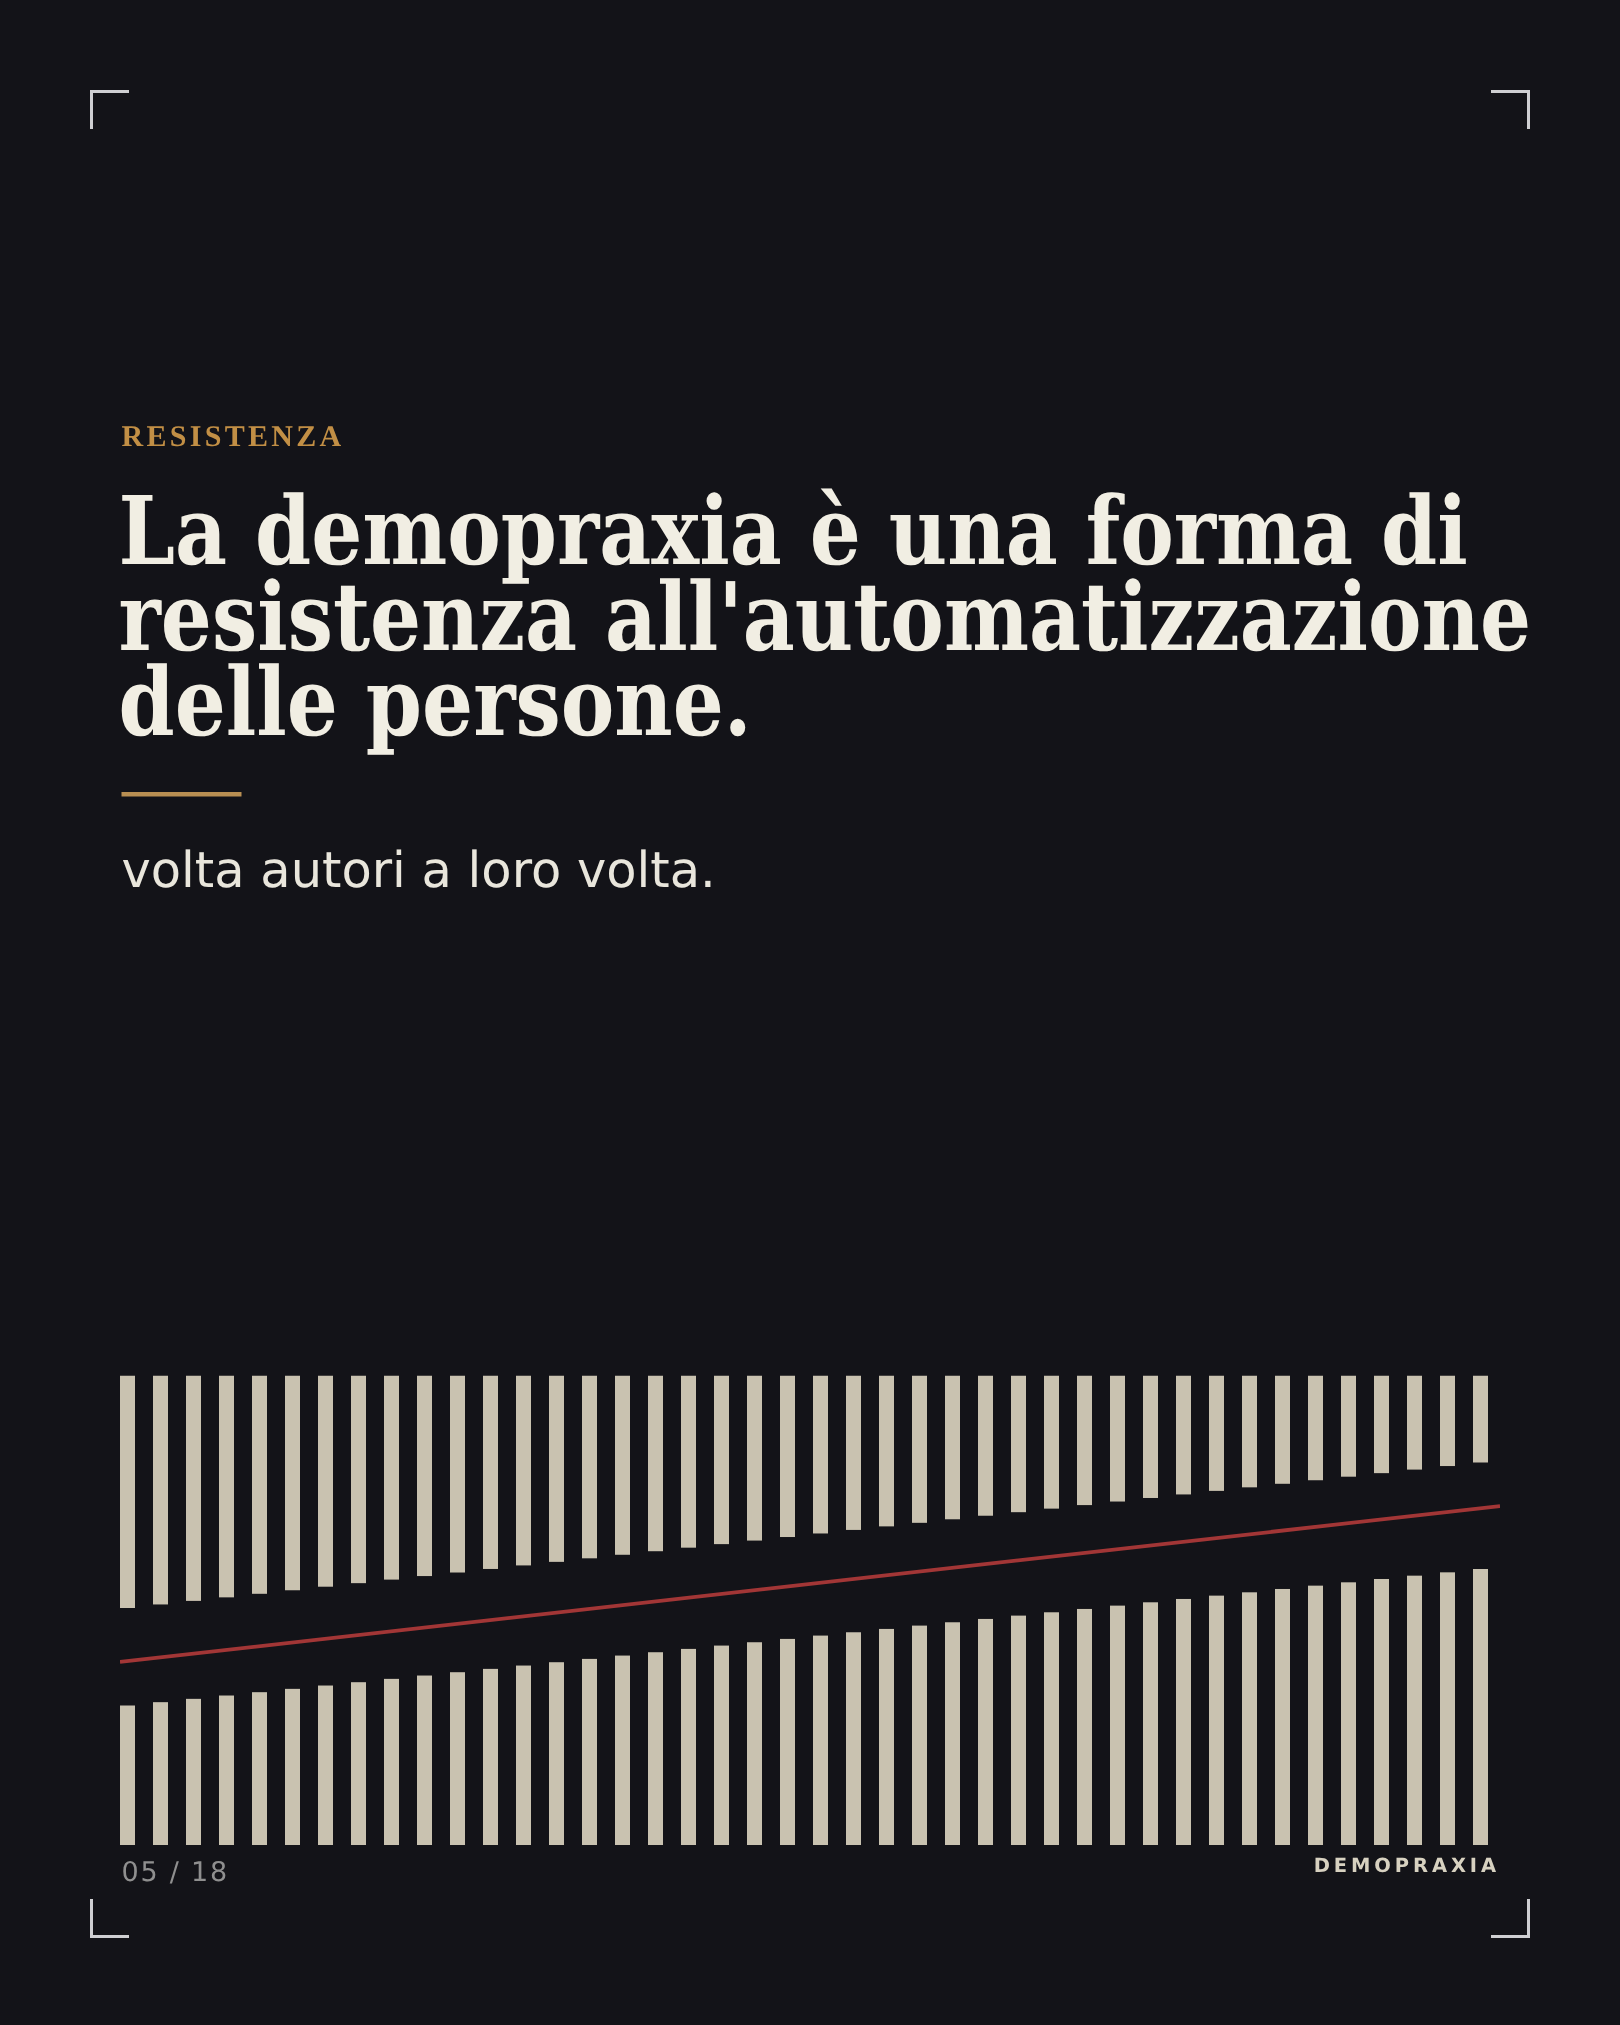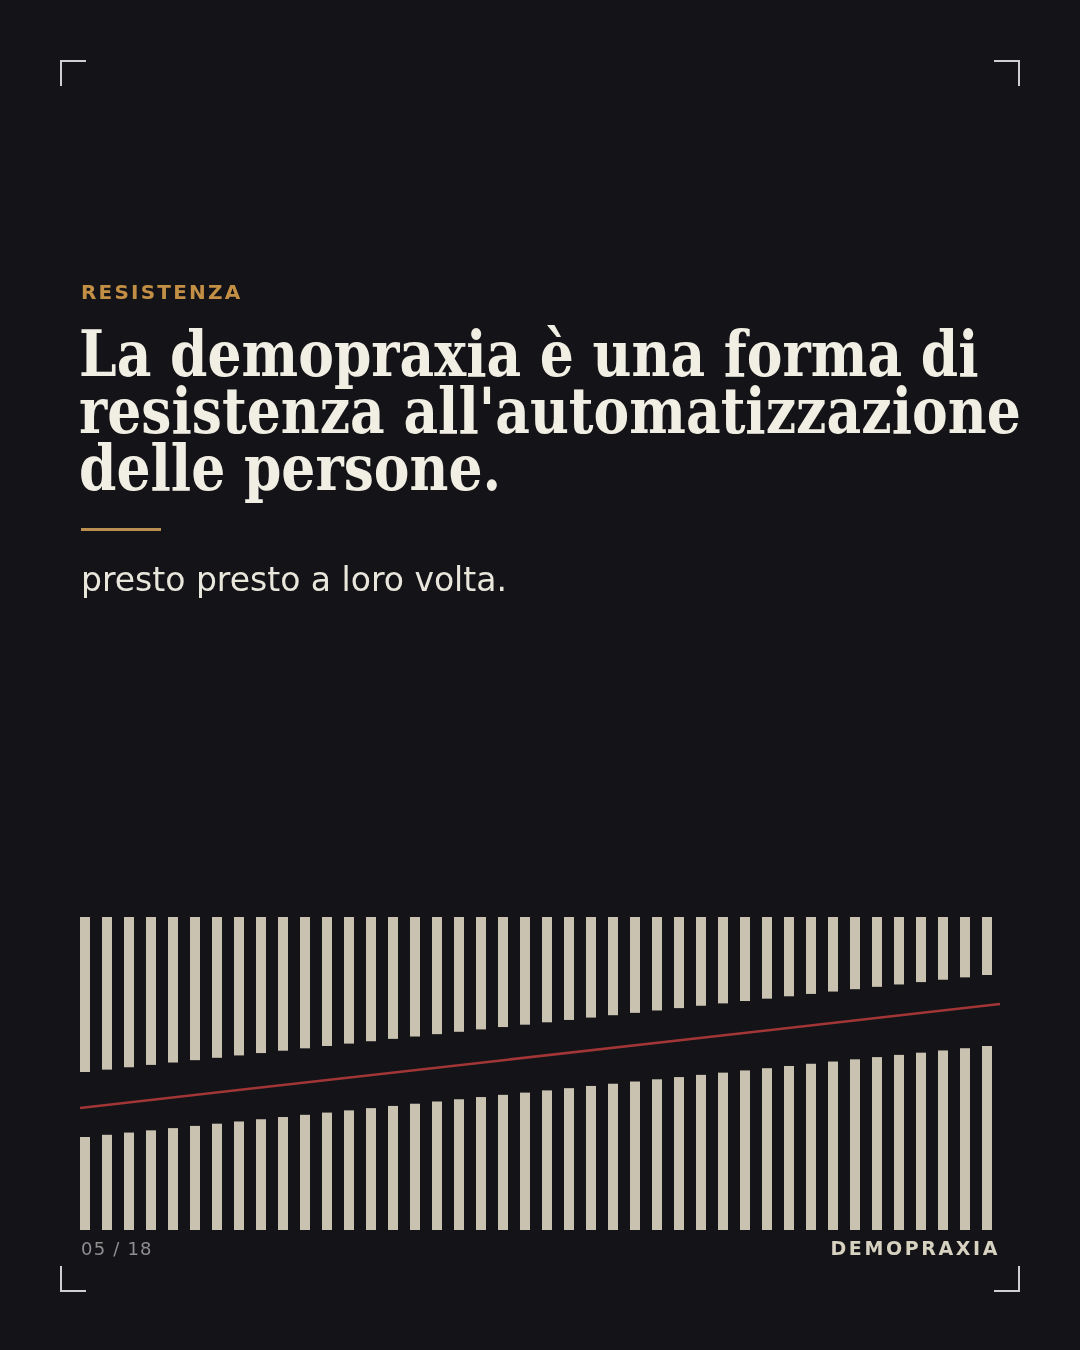--- a/index.html
+++ b/index.html
@@ -18,20 +18,21 @@
   .bracket{position:absolute; width:24px; height:24px;}
   .bracket.tl{left:60px; top:60px;  border-left:2px solid var(--bracket-gray); border-top:2px solid var(--bracket-gray);}
   .bracket.tr{right:60px; top:60px; border-right:2px solid var(--bracket-gray); border-top:2px solid var(--bracket-gray);}
   .bracket.bl{left:60px; bottom:58px;  border-left:2px solid var(--bracket-gray); border-bottom:2px solid var(--bracket-gray);}
   .bracket.br{right:60px; bottom:58px; border-right:2px solid var(--bracket-gray); border-bottom:2px solid var(--bracket-gray);}
 
   .eyebrow{
     position:absolute; left:81px; top:280px;
     font-size:20px; font-weight:bold; letter-spacing:2.2px;
     color:var(--accent-gold);
+    font-family:Liberation Serif, serif;
   }
   .headline{
     position:absolute; left:79px; top:326px; margin:0;
     font-family:"DejaVu Serif", serif; font-weight:bold;
     font-size:63px; line-height:57px; color:var(--headline);
     white-space:nowrap;
   }
   .headline .hl{display:block; transform:scaleX(0.85); transform-origin:0 50%;}
   .divider{
     position:absolute; left:81px; top:528px; width:80px; height:3px;
@@ -45,21 +46,21 @@
   .body-copy .bl-line{display:block;}
   .graphic{
     position:absolute; left:80px; top:917px; width:920px; height:313px;
   }
   .footer-page{
     position:absolute; left:81px; top:1238px;
     font-size:18px; letter-spacing:1.2px; color:var(--footer-gray);
   }
   .footer-brand{
     position:absolute; right:80px; top:1237px;
-    font-size:19px; font-weight:bold; letter-spacing:2.6px;
+    font-size:13px; font-weight:bold; letter-spacing:2.6px;
     color:var(--brand-beige);
   }
 </style>
 </head>
 <body>
 
 <div class="canvas">
 
   <div class="bracket tl"></div>
   <div class="bracket tr"></div>
@@ -70,21 +71,21 @@
 
   <h1 class="headline">
     <span class="hl">La demopraxia è una forma di</span>
     <span class="hl">resistenza all'automatizzazione</span>
     <span class="hl">delle persone.</span>
   </h1>
 
   <div class="divider"></div>
 
   <p class="body-copy">
-    <span class="bl-line">presto presto a loro volta.</span>
+    <span class="bl-line">volta autori a loro volta.</span>
   </p>
 
   <svg class="graphic" xmlns="http://www.w3.org/2000/svg" viewBox="0 0 920 313" preserveAspectRatio="none">
       <rect x="0" y="0" width="10" height="155" fill="#c9c2b0"></rect>
       <rect x="0" y="220" width="10" height="93" fill="#c9c2b0"></rect>
       <rect x="22" y="0" width="10" height="152.6341463414634" fill="#c9c2b0"></rect>
       <rect x="22" y="217.78048780487805" width="10" height="95.21951219512195" fill="#c9c2b0"></rect>
       <rect x="44" y="0" width="10" height="150.26829268292684" fill="#c9c2b0"></rect>
       <rect x="44" y="215.5609756097561" width="10" height="97.4390243902439" fill="#c9c2b0"></rect>
       <rect x="66" y="0" width="10" height="147.90243902439025" fill="#c9c2b0"></rect>

